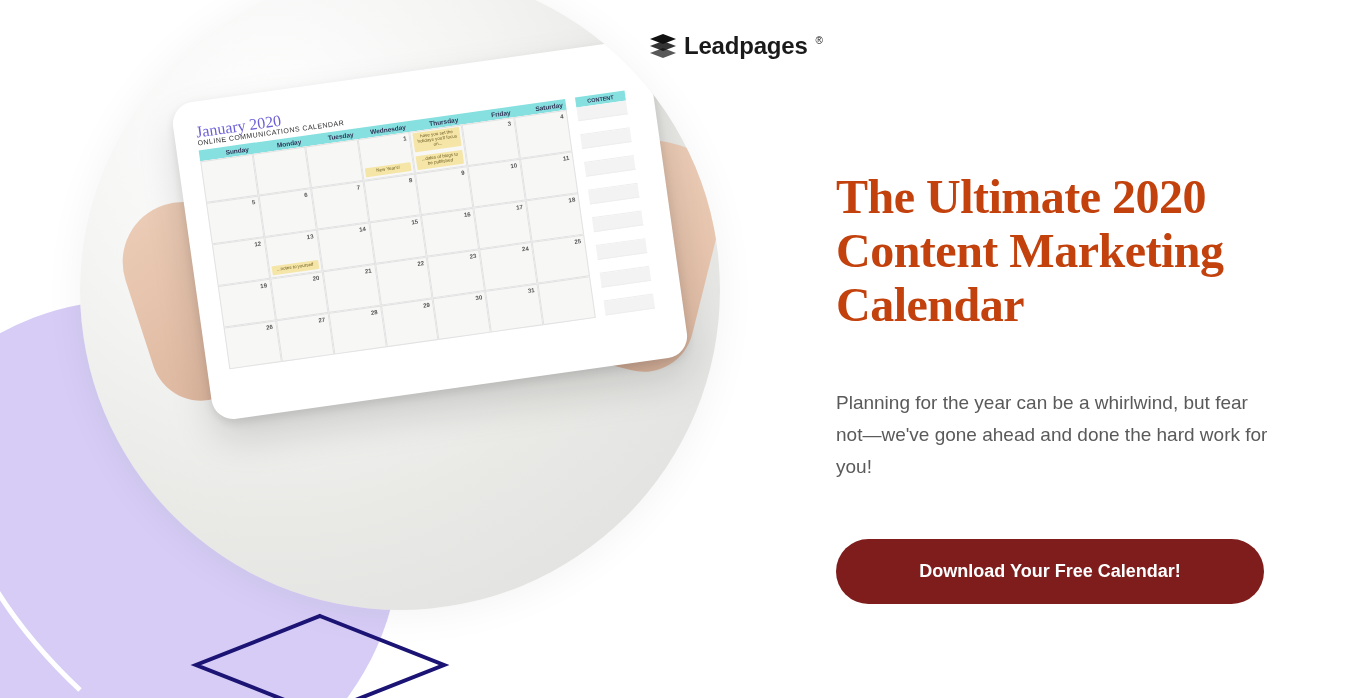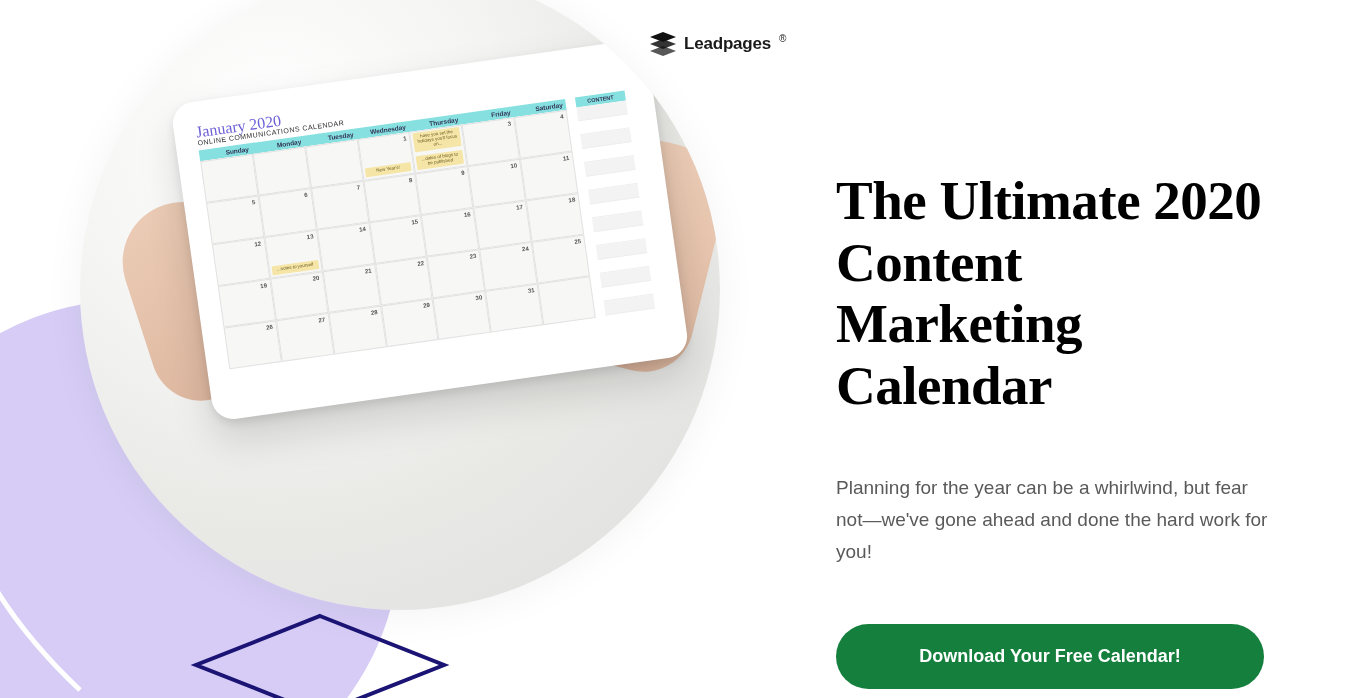--- a/index.html
+++ b/index.html
@@ -45,21 +45,21 @@
   top: 32px;
   left: 650px;
   display: flex;
   align-items: center;
   gap: 8px;
   z-index: 6;
 }
 .logo-icon svg { display:block; }
 .logo-text {
   font-weight: 700;
-  font-size: 17px;
+  font-size: 24px;
   color: #1a1a1a;
   letter-spacing: -0.2px;
 }
 .logo-reg {
   font-size: 10px;
   color: #1a1a1a;
   position: relative;
   top: -6px;
 }
 
@@ -202,38 +202,38 @@
 
 .content {
   position: absolute;
   left: 836px;
   top: 170px;
   width: 440px;
   z-index: 6;
 }
 .headline {
   font-family: Georgia, 'Times New Roman', serif;
-  font-size: 55px;
+  font-size: 48px;
   line-height: 1.12;
   font-weight: 700;
-  color: #000000;
+  color: #c2410c;
   letter-spacing: -0.5px;
 }
 .para {
   margin-top: 56px;
   font-size: 19px;
   line-height: 1.68;
   color: #5a5a5a;
 }
 .cta {
   display: inline-block;
   margin-top: 56px;
   width: 428px;
   text-align: center;
-  background: #15803d;
+  background: #7f1d1d;
   color: #fff;
   font-size: 18px;
   font-weight: 600;
   padding: 22px 30px;
   border: none;
   border-radius: 999px;
   cursor: pointer;
 }
 </style>
 </head>

